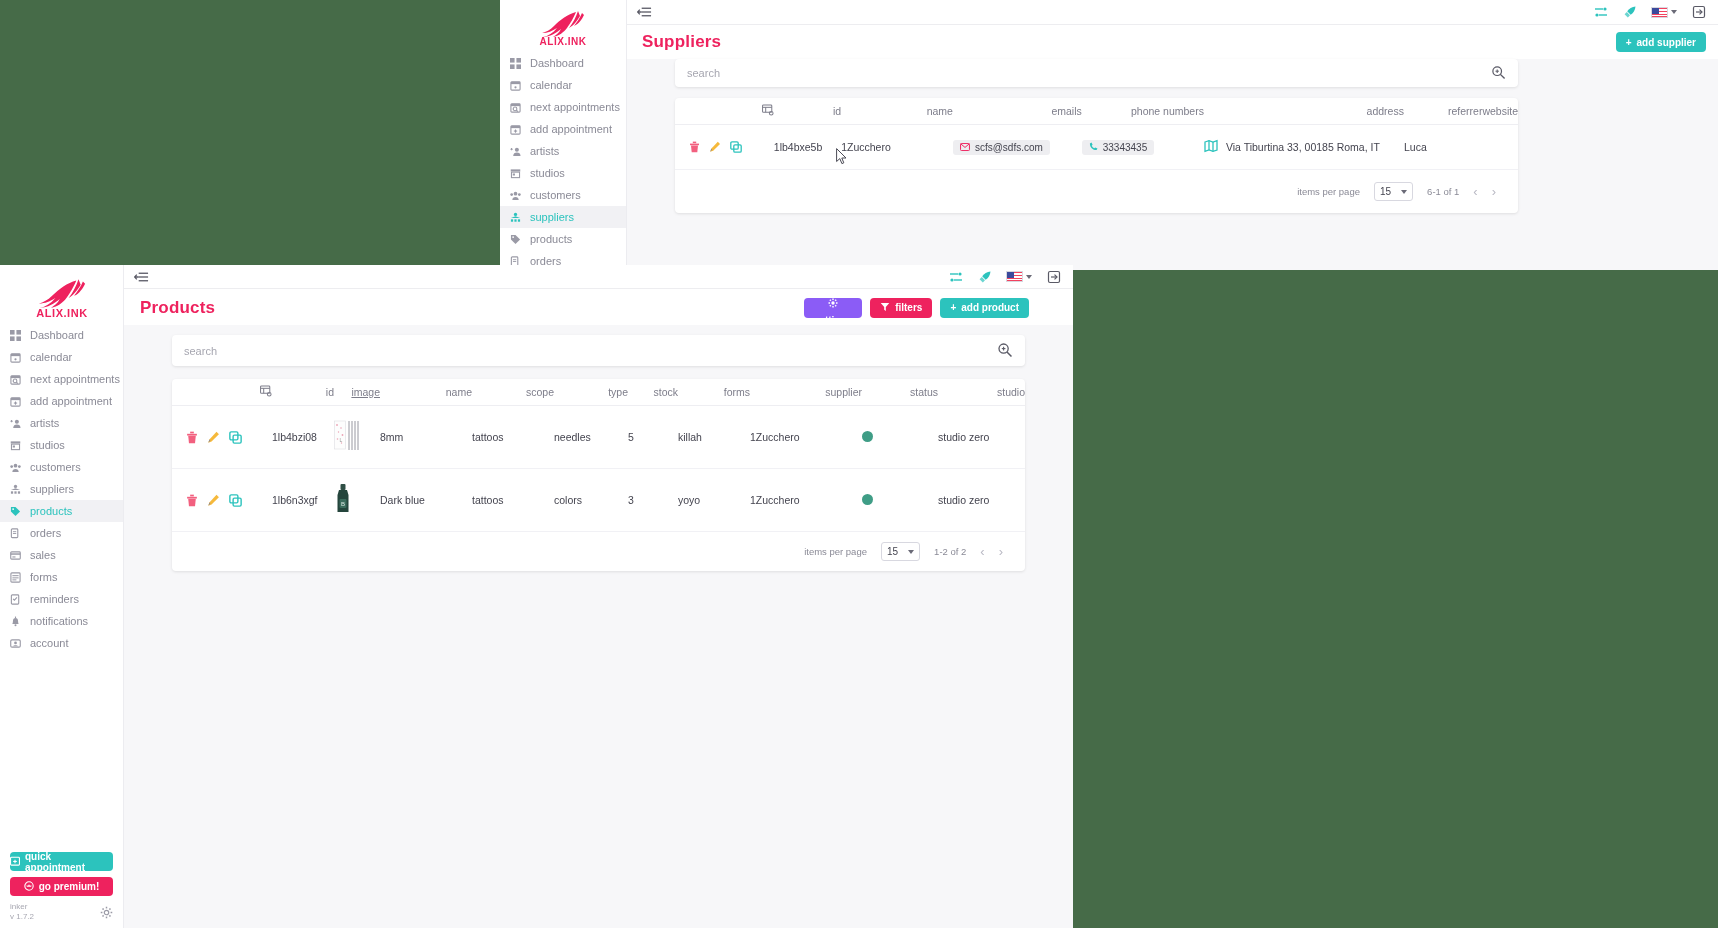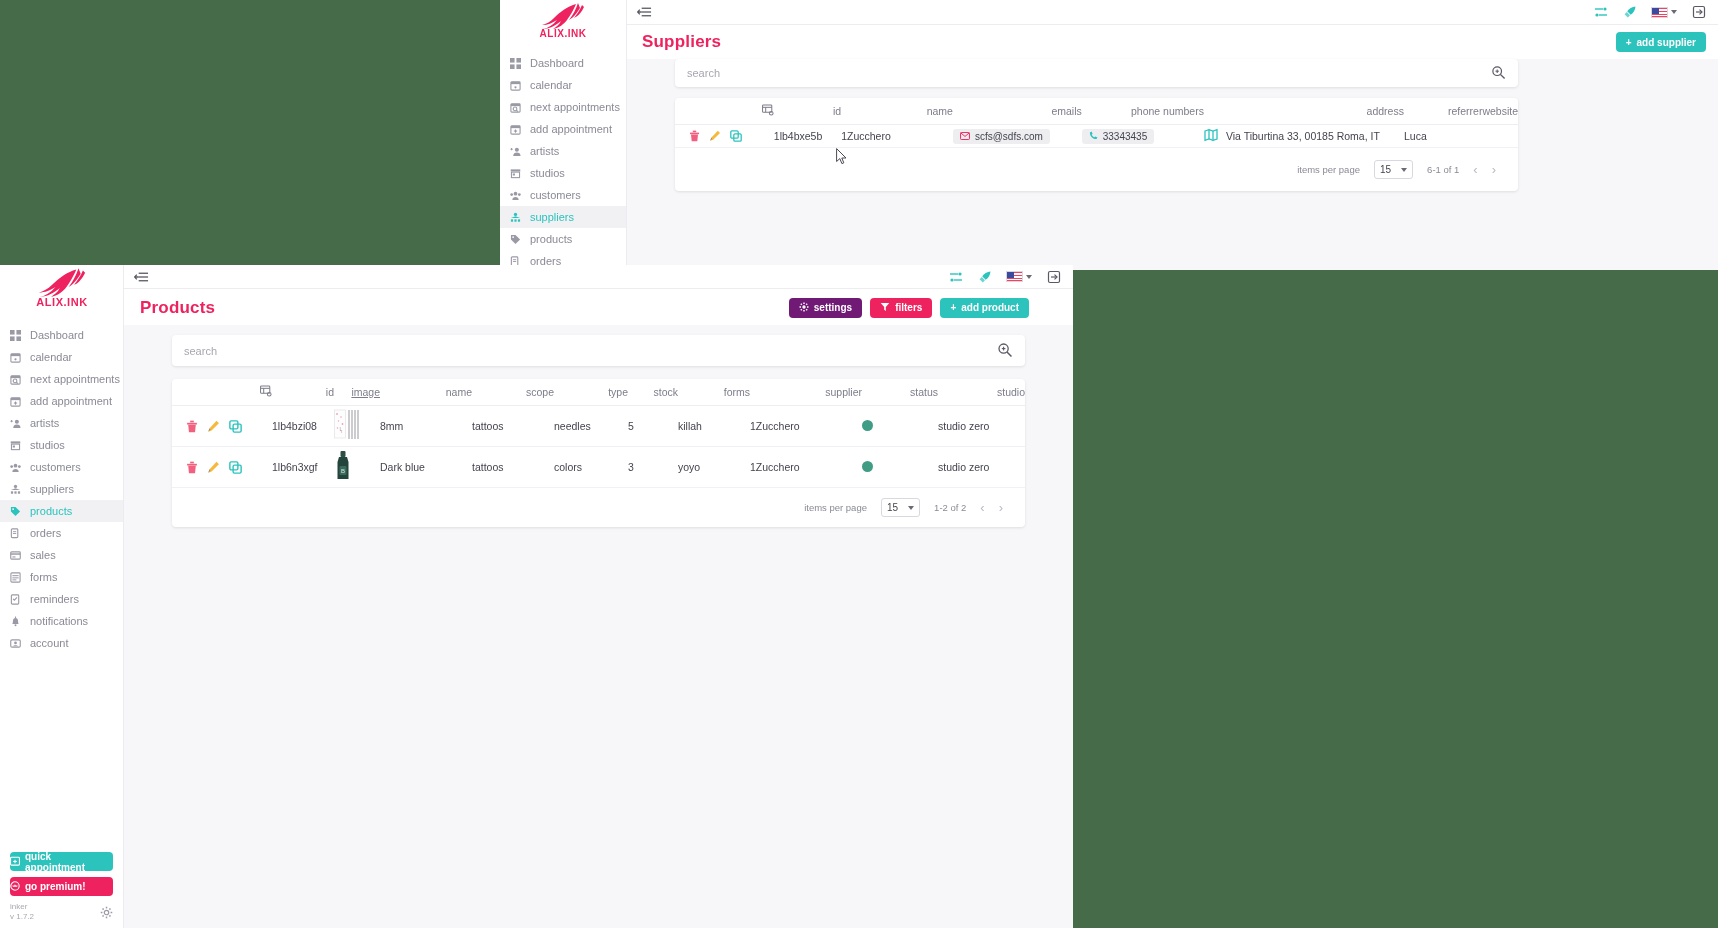--- a/index.html
+++ b/index.html
@@ -18,59 +18,59 @@
   .tool-ico{width:15px;height:15px;display:inline-flex;align-items:center;justify-content:center;cursor:pointer;}
   .flagwrap{display:flex;align-items:center;gap:3px;cursor:pointer;}
   .flag{width:17px;height:11px;background:
       repeating-linear-gradient(to bottom,#f2425f 0 1.4px,#ffffff 1.4px 2.8px);
       position:relative;border:1px solid #d8d8df;box-sizing:border-box;}
   .flag:after{content:"";position:absolute;left:0;top:0;width:7px;height:6px;background:#3b4a9c;}
   .caret{width:0;height:0;border-left:3.5px solid transparent;border-right:3.5px solid transparent;border-top:4px solid #6a6a77;}
 
   
   .sidebar{position:absolute;left:0;top:0;bottom:0;background:#ffffff;border-right:1px solid #ececf0;box-sizing:border-box;}
-  .logo{height:48px;display:flex;align-items:flex-start;justify-content:center;}
+  .logo{height:48px;display:flex;align-items:flex-end;justify-content:center;}
   .logo svg{display:block;}
   .navlist{padding-top:4px;}
   .navitem{display:flex;align-items:center;gap:8px;height:22px;padding-left:9px;font-size:11px;color:#8a8a96;cursor:pointer;}
   .navitem.active{background:#f1f1f4;color:#2cc3bd;}
   .navitem .nico{width:13px;height:13px;flex:0 0 13px;display:flex;align-items:center;justify-content:center;color:#9a9aa6;}
   .navitem.active .nico{color:#2cc3bd;}
 
   
   .pagehead{height:34px;display:flex;align-items:center;border-bottom:1px solid #ededf0;background:#fff;position:relative;}
   .pagetitle{font-size:17px;font-weight:bold;color:#ee225e;letter-spacing:.2px;}
   .hdr-btns{position:absolute;right:12px;top:50%;transform:translateY(-50%);display:flex;gap:8px;align-items:center;}
   .btn{border:none;border-radius:4px;color:#fff;font-size:10px;font-weight:bold;height:20px;padding:0 10px;display:inline-flex;align-items:center;gap:5px;cursor:pointer;font-family:"Liberation Sans",sans-serif;}
   .btn.teal{background:#2cc3bd;}
   .btn.pink{background:#ee225e;}
-  .btn.amber{background:#701a75;}
+  .btn.amber{background:#8b5cf6;flex-direction:column;}
 
   
   .content{background:#f7f7f9;position:absolute;left:0;right:0;bottom:0;}
   .card{background:#fff;border-radius:4px;box-shadow:0 1px 3px rgba(0,0,0,.10);}
   .searchbar{display:flex;align-items:center;height:28px;padding:0 12px;font-size:11px;color:#a6a6b0;}
   .searchbar .ph{flex:1;}
   .tbl{width:100%;border-collapse:collapse;font-size:10.5px;}
   .tbl th{font-weight:normal;color:#7d7d8a;text-align:right;padding:6px 0;border-bottom:1px solid #eeeef2;font-size:10.5px;}
-  .tbl td{color:#44444f;padding:3px 0;border-bottom:1px solid #f1f1f5;vertical-align:middle;}
+  .tbl td{color:#44444f;padding:14px 0;border-bottom:1px solid #f1f1f5;vertical-align:middle;}
   .tbl tr:last-child td{border-bottom:1px solid #f1f1f5;}
   .acts{display:flex;gap:9px;align-items:center;padding-left:14px;}
   .act{cursor:pointer;display:flex;}
   .chip{display:inline-flex;align-items:center;gap:5px;background:#eeeef1;border-radius:3px;padding:2px 7px;font-size:10px;color:#44444f;text-align:right;}
   .addr{display:inline-flex;align-items:center;gap:8px;}
   .dot{width:11px;height:11px;border-radius:50%;background:#3f9d86;display:inline-block;}
   .stocknum{color:#ee225e;}
   .pager{display:flex;align-items:center;justify-content:flex-end;gap:14px;font-size:9.5px;color:#8a8a96;padding:12px 22px;}
   .selbox{border:1px solid #d8d8e0;border-radius:3px;height:17px;display:inline-flex;align-items:center;gap:10px;padding:0 5px;font-size:10px;color:#44444f;cursor:pointer;}
   .arrowbtn{color:#b9b9c4;cursor:pointer;font-size:13px;line-height:1;}
 
   
   .sb-bottom{position:absolute;left:0;right:0;bottom:0;padding:0 10px 6px;box-sizing:border-box;}
-  .cta{display:flex;align-items:center;gap:5px;height:19px;border-radius:4px;color:#fff;font-size:10px;font-weight:bold;margin-bottom:6px;cursor:pointer;}
+  .cta{display:flex;align-items:center;justify-content:center;gap:5px;height:19px;border-radius:4px;color:#fff;font-size:10px;font-weight:bold;margin-bottom:6px;cursor:pointer;}
   .cta.teal{background:#2cc3bd;}
   .cta.pink{background:#ee225e;}
   .verrow{display:flex;align-items:flex-end;justify-content:space-between;font-size:8px;color:#a8a8b2;line-height:1.25;}
   .gear{color:#9a9aa6;cursor:pointer;}
 
   .cursor{position:absolute;width:12px;height:17px;pointer-events:none;}
   .greenpatch{position:absolute;background:#466b48;}
 </style>
 </head>
 <body>

